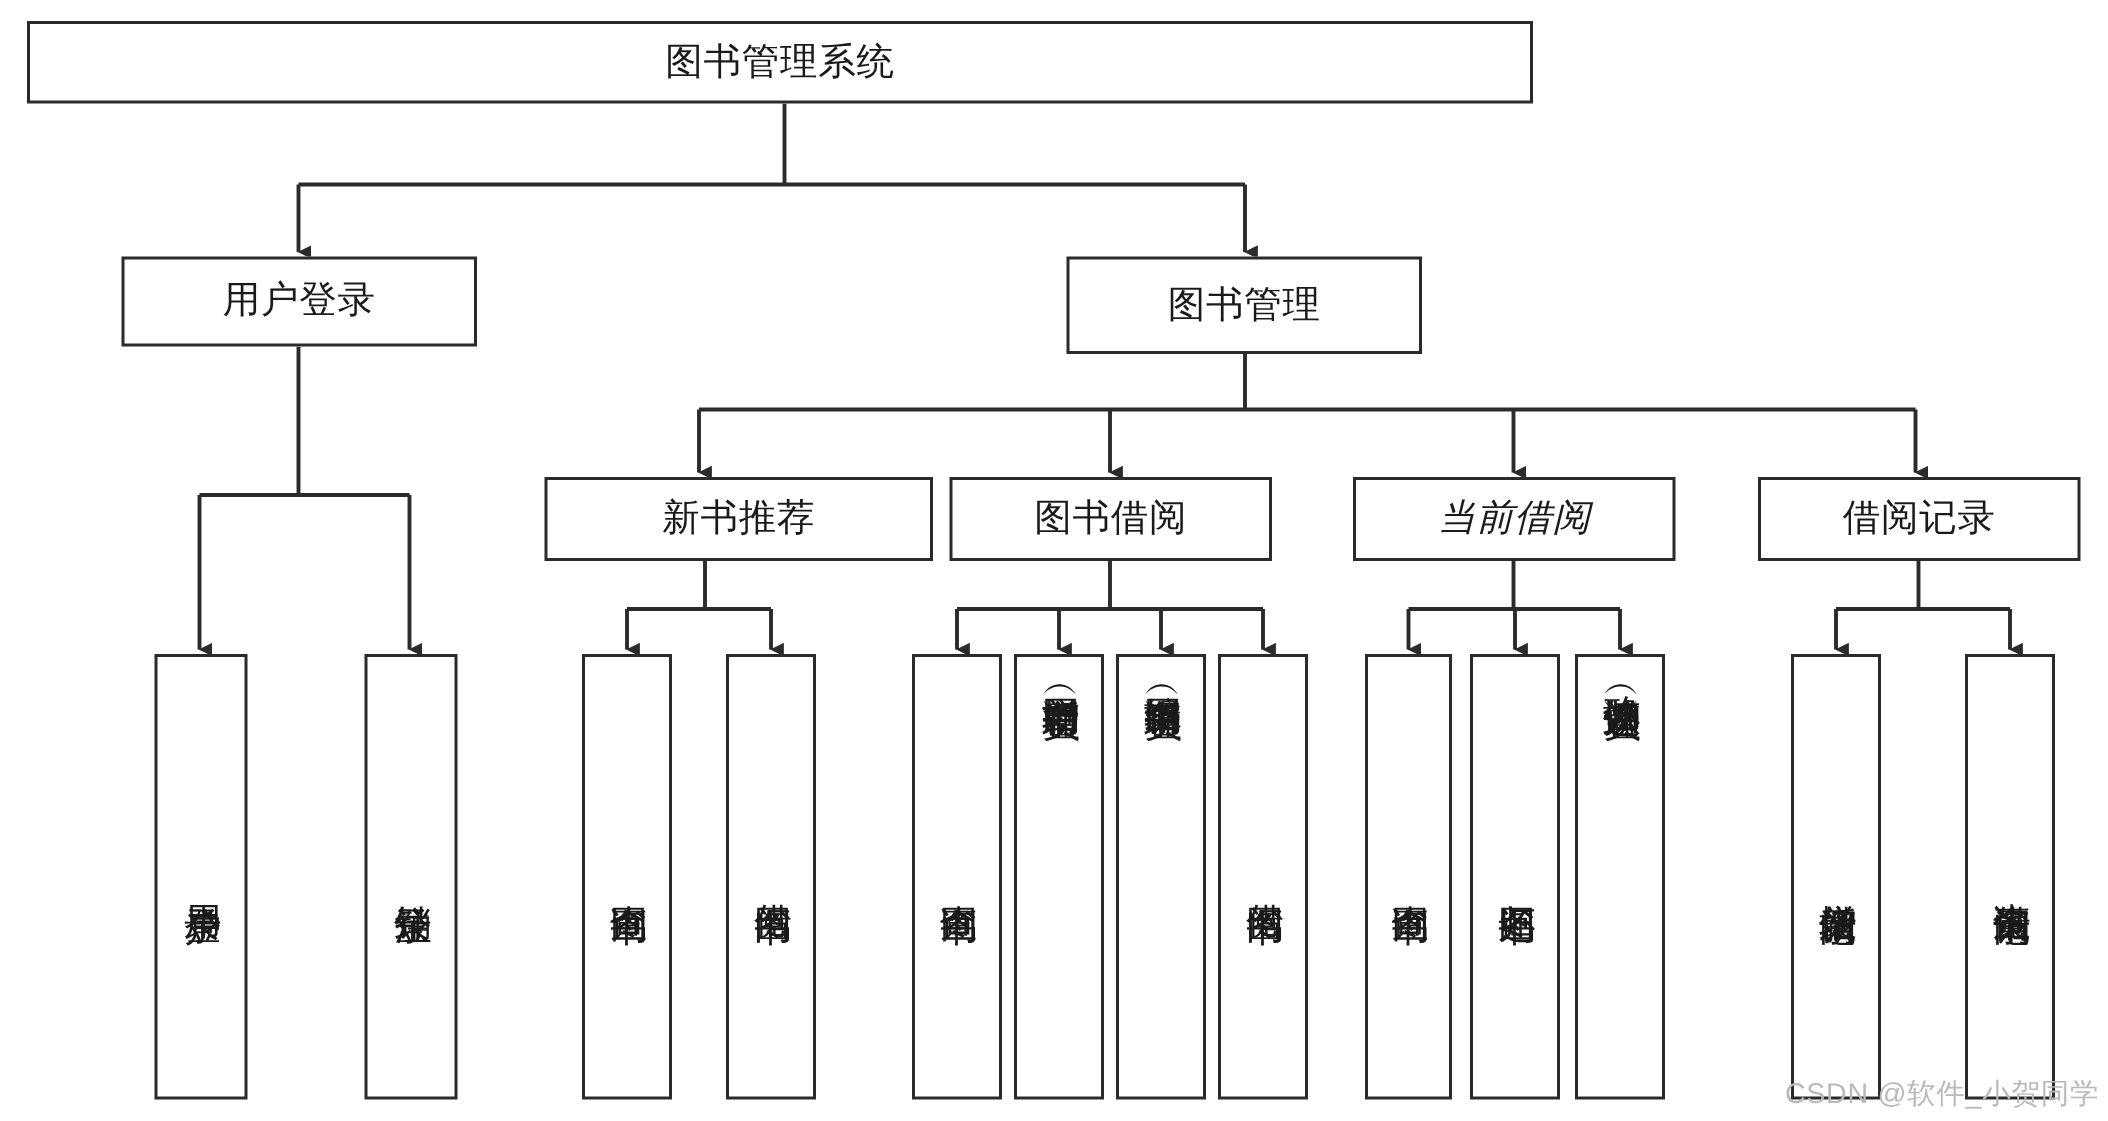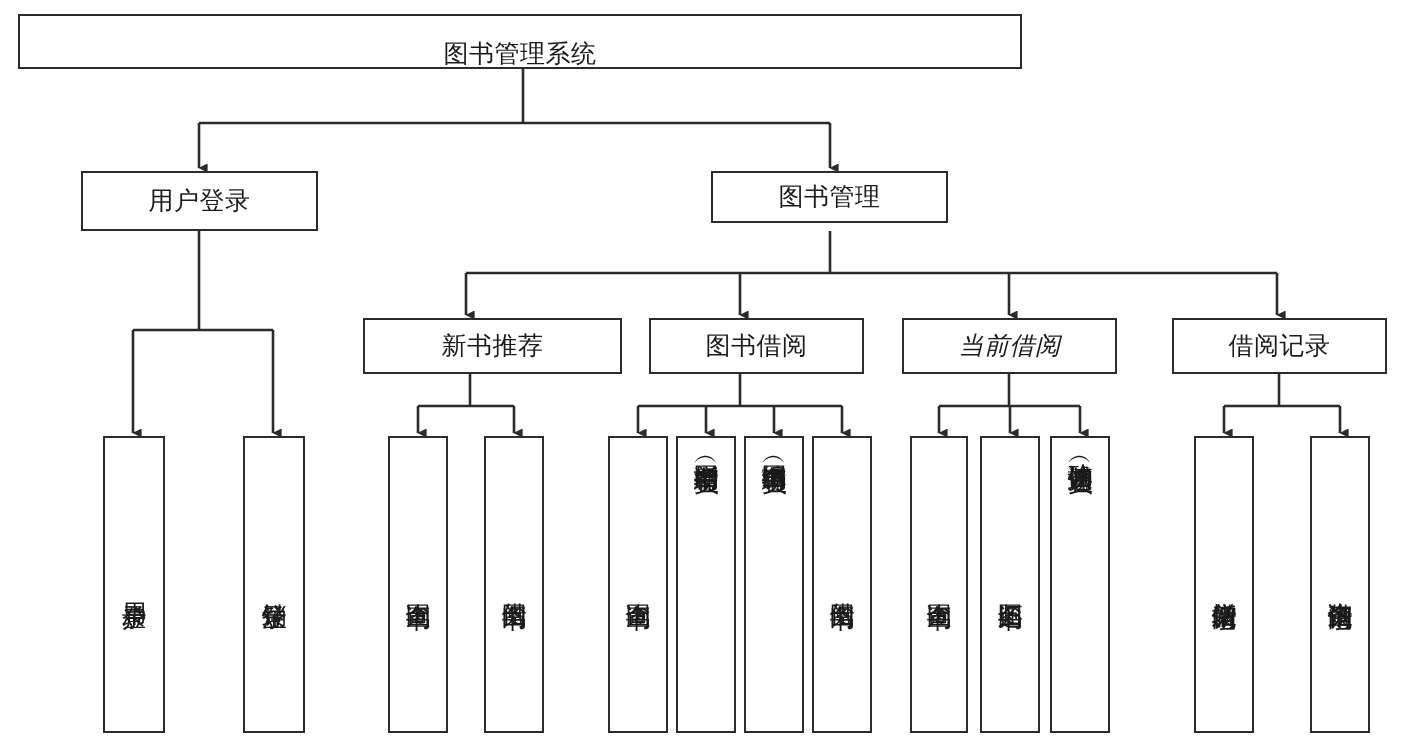--- a/index.html
+++ b/index.html
@@ -110,37 +110,37 @@
         <line x1="939" y1="406" x2="939" y2="433" marker-end="url(#arrowhead)"></line>
         <line x1="1010" y1="406" x2="1010" y2="433" marker-end="url(#arrowhead)"></line>
         <line x1="1080" y1="406" x2="1080" y2="433" marker-end="url(#arrowhead)"></line>
         <line x1="1279" y1="374" x2="1279" y2="406"></line>
         <line x1="1224" y1="406" x2="1340" y2="406"></line>
         <line x1="1224" y1="406" x2="1224" y2="433" marker-end="url(#arrowhead)"></line>
         <line x1="1340" y1="406" x2="1340" y2="433" marker-end="url(#arrowhead)"></line>
       </g>
   </svg>
 
-  <div class="node-box" id="root-node" style="left: 18px; top: 14px; width: 1004px; height: 55px; align-items: flex-end;">
+  <div class="node-box" id="root-node" style="left: 18px; top: 14px; width: 1004px; height: 55px;">
     <span class="node-label-h">图书管理系统</span>
   </div>
 
   <div id="level2-container">
       <div class="node-box" style="left: 81px; top: 171px; width: 237px; height: 60px;">
         <span class="node-label-h">用户登录</span>
       </div>
-      <div class="node-box" style="left: 711px; top: 171px; width: 237px; height: 52px;">
+      <div class="node-box" style="left: 711px; top: 171px; width: 237px; height: 65px;">
         <span class="node-label-h">图书管理</span>
       </div>
     </div>
   <div id="level3-container">
       <div class="node-box" style="left: 363px; top: 318px; width: 259px; height: 56px;">
         <span class="node-label-h">新书推荐</span>
       </div>
-      <div class="node-box" style="left: 633px; top: 318px; width: 215px; height: 56px; margin-left: 16px;">
+      <div class="node-box" style="left: 633px; top: 318px; width: 215px; height: 56px;">
         <span class="node-label-h">图书借阅</span>
       </div>
       <div class="node-box" style="left: 902px; top: 318px; width: 215px; height: 56px; font-style: italic;">
         <span class="node-label-h">当前借阅</span>
       </div>
       <div class="node-box" style="left: 1172px; top: 318px; width: 215px; height: 56px;">
         <span class="node-label-h">借阅记录</span>
       </div>
     </div>
   <div id="leaves-container">
@@ -178,13 +178,14 @@
         <span class="node-label-v">确认归还（管理员）</span>
       </div>
       <div class="node-box leaf-box centered" style="left: 1194px; top: 436px; width: 60px; height: 297px;">
         <span class="node-label-v">新增借阅记录</span>
       </div>
       <div class="node-box leaf-box centered" style="left: 1310px; top: 436px; width: 60px; height: 297px;">
         <span class="node-label-v">查询借阅记录</span>
       </div>
     </div>
 
+  <div id="watermark" style="left: 1190px; top: 716px;">CSDN @软件_小贺同学</div>
 </div>
 
 </body></html>

